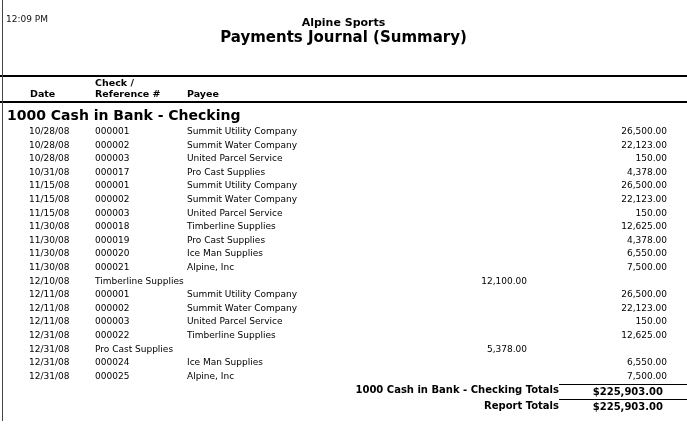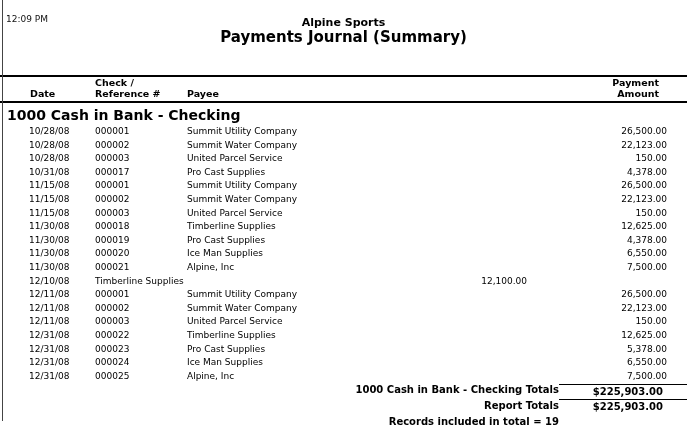--- a/index.html
+++ b/index.html
@@ -85,24 +85,20 @@
     <div>Date</div>
   </div>
   <div class="cell c-check">
     <div>Check /</div>
     <div>Reference #</div>
   </div>
   <div class="cell c-payee">
     <div>&nbsp;</div>
     <div>Payee</div>
   </div>
-  <div class="cell c-amount">
-    <div>Payment</div>
-    <div>Amount</div>
-  </div>
 </div>
 
 <div class="section-title">1000 Cash in Bank - Checking</div>
 
 <div class="rows">
   <div class="row">
     <div class="c-date">10/28/08</div>
     <div class="c-check">000001</div>
     <div class="c-payee">Summit Utility Company</div>
     <div class="c-amount">26,500.00</div>
@@ -207,21 +203,20 @@
 
   <div class="row">
     <div class="c-date">12/31/08</div>
     <div class="c-check">000022</div>
     <div class="c-payee">Timberline Supplies</div>
     <div class="c-amount">12,625.00</div>
   </div>
 
   <div class="row">
     <div class="c-date">12/31/08</div>
-    <div class="c-check">000023</div>
     <div class="c-payee">Pro Cast Supplies</div>
     <div class="c-amount">5,378.00</div>
   </div>
 
   <div class="row">
     <div class="c-date">12/31/08</div>
     <div class="c-check">000024</div>
     <div class="c-payee">Ice Man Supplies</div>
     <div class="c-amount">6,550.00</div>
   </div>
@@ -238,15 +233,14 @@
   <div class="t-label">1000 Cash in Bank - Checking Totals</div>
   <div class="t-amount">$225,903.00</div>
 </div>
 
 <div class="totals-row report-totals">
   <div class="t-label">Report Totals</div>
   <div class="t-amount">$225,903.00</div>
 </div>
 
 <div class="records-note">
-  <div class="t-label">Records included in total = 19</div>
   <div></div>
 </div>
 
 </body></html>

